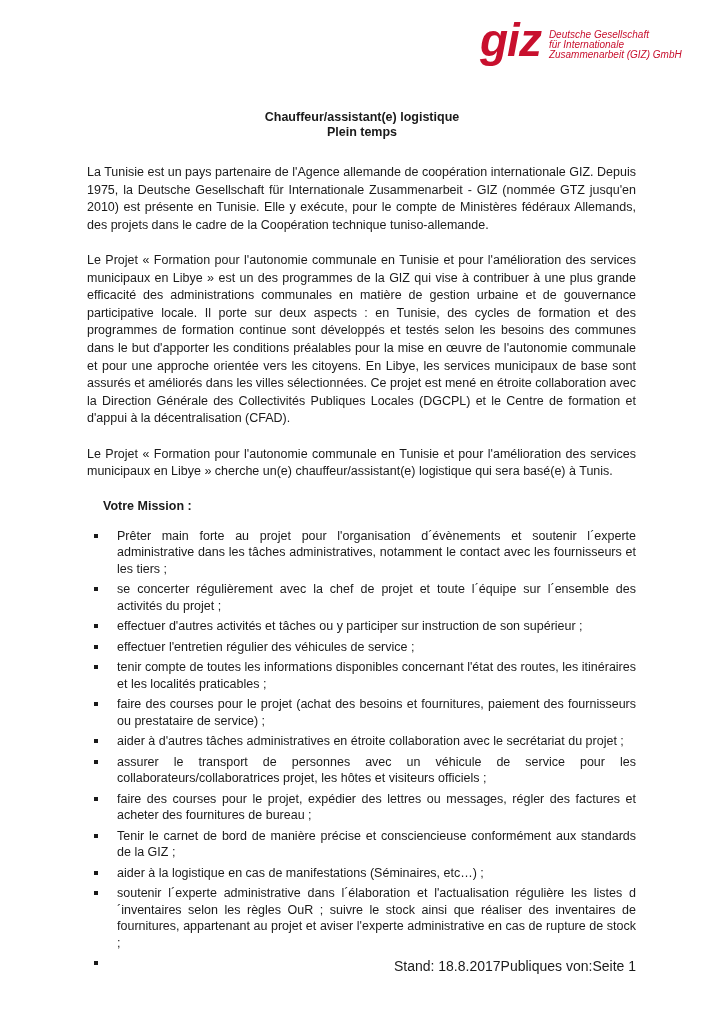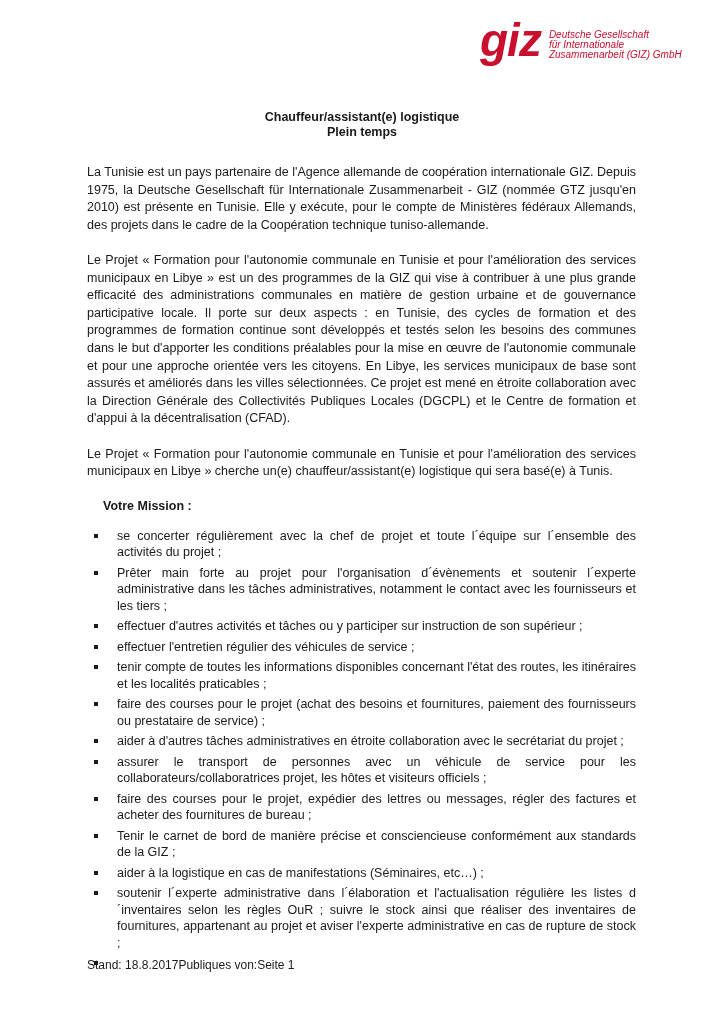--- a/index.html
+++ b/index.html
@@ -11,21 +11,21 @@
   .logo-text { color: #c8102e; font-size: 10px; line-height: 10px; margin-left: 8px; margin-top: 10px; }
   .title { position: absolute; left: 0; right: 0; top: 110px; text-align: center;
            font-weight: bold; font-size: 12.5px; line-height: 15px; }
   .content { position: absolute; left: 87px; width: 549px; top: 164px; font-size: 12.5px; line-height: 17.6px; }
   p { margin: 0 0 17.6px 0; text-align: justify; }
   .section-heading { font-weight: bold; margin: 0 0 12px 16px; }
   ul { list-style: none; margin: 0; padding: 0; }
   li { position: relative; padding-left: 30px; text-align: justify; margin-bottom: 4px; line-height: 16.5px; }
   .bullet { position: absolute; left: 7px; top: 6px; width: 4px; height: 4px; background: #1a1a1a; }
   .footer { position: absolute; top: 958px; left: 87px; width: 549px; display: flex;
-            justify-content: flex-start; font-size: 12px; }
+            justify-content: flex-end; font-size: 14px; }
   b { font-weight: normal; }
 </style>
 </head>
 <body>
 
 <div class="logo">
   <div class="logo-mark">giz</div>
   <div class="logo-text">
     <div>Deutsche Gesellschaft</div>
     <div>für Internationale</div>
@@ -41,22 +41,22 @@
 <div class="content">
   <p>La Tunisie est un pays partenaire de l'Agence allemande de coopération internationale GIZ. Depuis 1975, la Deutsche Gesellschaft für Internationale Zusammenarbeit - GIZ (nommée GTZ jusqu'en 2010) est présente en Tunisie. Elle y exécute, pour le compte de Ministères fédéraux Allemands, des projets dans le cadre de la Coopération technique tuniso-allemande.</p>
 
   <p><span>Le Projet « </span><b>Formation pour l'autonomie communale en Tunisie et pour l'amélioration des services municipaux en Libye</b><span> » est un des programmes de la GIZ qui vise à contribuer à une plus grande efficacité des administrations communales en matière de gestion urbaine et de gouvernance participative locale. Il porte sur deux aspects : en Tunisie, des cycles de formation et des programmes de formation continue sont développés et testés selon les besoins des communes dans le but d'apporter les conditions préalables pour la mise en œuvre de l'autonomie communale et pour une approche orientée vers les citoyens. En Libye, les services municipaux de base sont assurés et améliorés dans les villes sélectionnées. Ce projet est mené en étroite collaboration avec la Direction Générale des Collectivités Publiques Locales (DGCPL) et le Centre de formation et d'appui à la décentralisation (CFAD).</span></p>
 
   <p><span>Le Projet « Formation pour l'autonomie communale en Tunisie et pour l'amélioration des services municipaux en Libye » cherche un(e) </span><b>chauffeur/assistant(e) logistique</b><span> qui sera basé(e) à Tunis.</span></p>
 
   <div class="section-heading">Votre Mission :</div>
 
   <ul>
+    <li><span class="bullet"></span><span>Prêter main forte au projet pour l'organisation d´évènements et soutenir l´experte administrative dans les tâches administratives, notamment le contact avec les fournisseurs et les tiers ;</span></li>
     <li><span class="bullet"></span><span>se concerter régulièrement avec la chef de projet et toute l´équipe sur l´ensemble des activités du projet ;</span></li>
-    <li><span class="bullet"></span><span>Prêter main forte au projet pour l'organisation d´évènements et soutenir l´experte administrative dans les tâches administratives, notamment le contact avec les fournisseurs et les tiers ;</span></li>
     <li><span class="bullet"></span><span>effectuer d'autres activités et tâches ou y participer sur instruction de son supérieur ;</span></li>
     <li><span class="bullet"></span></li>
     <li><span class="bullet"></span><span>effectuer l'entretien régulier des véhicules de service ;</span></li>
     <li><span class="bullet"></span><span>tenir compte de toutes les informations disponibles concernant l'état des routes, les itinéraires et les localités praticables ;</span></li>
     <li><span class="bullet"></span><span>faire des courses pour le projet (achat des besoins et fournitures, paiement des fournisseurs ou prestataire de service) ;</span></li>
     <li><span class="bullet"></span><span>aider à d'autres tâches administratives en étroite collaboration avec le secrétariat du projet ;</span></li>
     <li><span class="bullet"></span><span>assurer le transport de personnes avec un véhicule de service pour les collaborateurs/collaboratrices projet, les hôtes et visiteurs officiels ;</span></li>
     <li><span class="bullet"></span><span>faire des courses pour le projet, expédier des lettres ou messages, régler des factures et acheter des fournitures de bureau ;</span></li>
     <li><span class="bullet"></span><span>Tenir le carnet de bord de manière précise et consciencieuse conformément aux standards de la GIZ ;</span></li>
     <li><span class="bullet"></span><span>aider à la logistique en cas de manifestations (Séminaires, etc…) ;</span></li>

